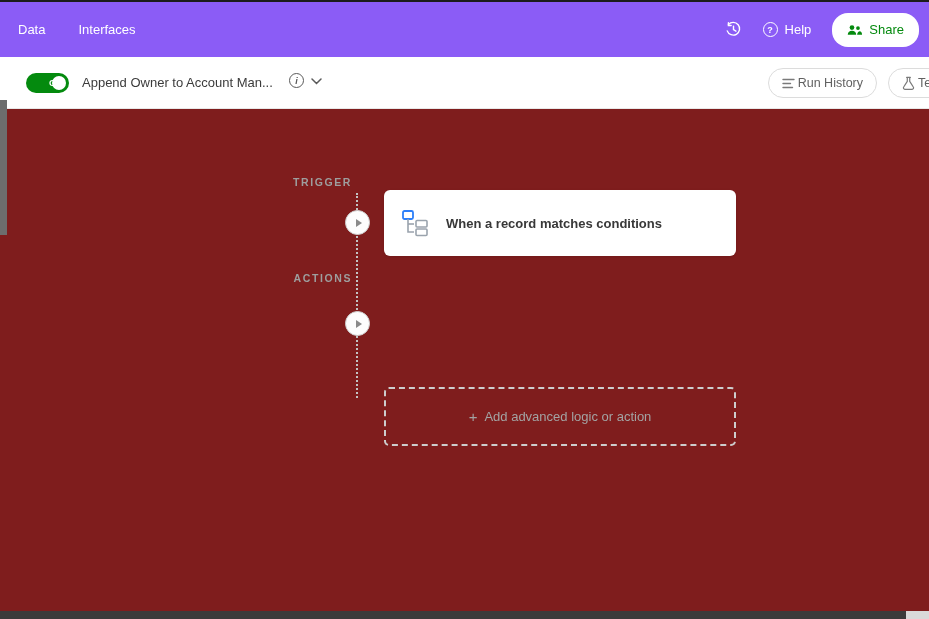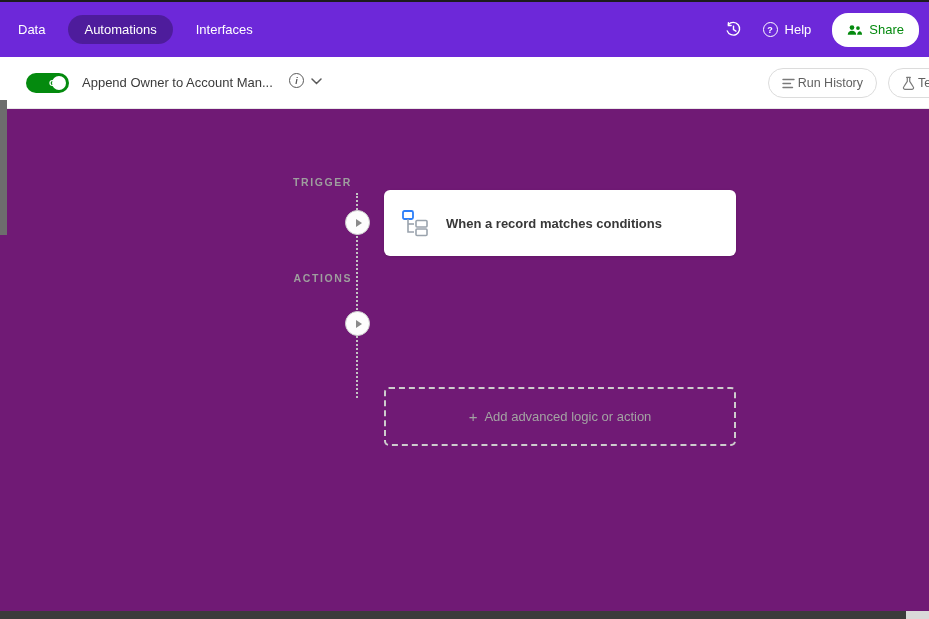--- a/index.html
+++ b/index.html
@@ -4,21 +4,21 @@
 <style>
   *{box-sizing:border-box;margin:0;padding:0}
   html,body{background:#ffffff}
   body{font-family:"Liberation Sans","DejaVu Sans",sans-serif;-webkit-font-smoothing:antialiased}
   .screen{position:relative;width:929px;height:619px;overflow:hidden;background:#f5f5f5}
 
   
   .top-edge{position:absolute;top:0;left:0;right:0;height:2px;background:#1c1c1c}
 
   
-  .topbar{position:absolute;top:2px;left:0;right:0;height:55px;background:#6d28d9;
+  .topbar{position:absolute;top:2px;left:0;right:0;height:55px;background:#8b5cf6;
     display:flex;align-items:center;justify-content:space-between;padding:0 8px;z-index:5}
   .tabs{display:flex;align-items:center;gap:13px}
   .tab{color:#fff;font-size:13px;padding:7px 10px;border-radius:15px;cursor:pointer;white-space:nowrap}
   .tab.active{background:rgba(0,0,0,0.28);padding:7px 16px;font-weight:500}
   .topbar-right{display:flex;align-items:center;gap:21px;padding-right:2px}
   .icon-btn{display:flex;align-items:center;justify-content:center;background:none;border:none;cursor:pointer}
   .help{display:flex;align-items:center;gap:7px;color:#fff;font-size:13px;cursor:pointer}
   .q-circle{width:15px;height:15px;border:1.3px solid #fff;border-radius:50%;
     display:flex;align-items:center;justify-content:center;font-size:9px;font-weight:bold;color:#fff}
   .share-btn{display:flex;align-items:center;gap:7px;background:#fff;border:none;border-radius:16px;
@@ -33,21 +33,21 @@
   .automation-title{position:absolute;left:82px;top:18px;font-size:13px;font-weight:500;color:#3b3b3b;cursor:pointer;white-space:nowrap}
   .info-icon{position:absolute;left:289px;top:16px;width:15px;height:15px;border:1.2px solid #5a5a5a;border-radius:50%;
     display:flex;align-items:center;justify-content:center;font-size:9px;color:#5a5a5a;font-style:italic;font-weight:bold;cursor:pointer}
   .chevron{position:absolute;left:311px;top:21px;cursor:pointer;display:flex}
   .pill-btn{display:flex;align-items:center;gap:3px;background:#fff;border:1px solid #dcdcdc;border-radius:16px;
     height:30px;padding:0 13px;color:#616161;font-size:12.5px;font-family:inherit;cursor:pointer;white-space:nowrap}
   .run-history-btn{position:absolute;right:52px;top:11px}
   .test-btn{position:absolute;left:888px;top:11px;width:96px;justify-content:flex-start}
 
   
-  .canvas{position:absolute;top:109px;left:0;right:0;bottom:8px;background:#701a75;overflow:hidden}
+  .canvas{position:absolute;top:109px;left:0;right:0;bottom:8px;background:#7f1d1d;overflow:hidden}
   .flow-line{position:absolute;left:356px;top:84px;height:205px;width:0;border-left:2px dotted #c3c3c3}
   .section-label{position:absolute;width:110px;text-align:right;font-size:10.5px;font-weight:600;
     letter-spacing:1.6px;color:#9e9e9e}
   .trigger-label{left:242px;top:67px}
   .actions-label{left:242px;top:163px}
   .play-btn{position:absolute;left:345px;width:25px;height:25px;border-radius:50%;background:#fdfdfd;
     border:1px solid #cfcfcf;display:flex;align-items:center;justify-content:center;cursor:pointer;z-index:2;padding-left:2px}
   .play-1{top:101px}
   .play-2{top:202px}
   .card{position:absolute;left:384px;width:352px;height:66px;background:#fff;border-radius:6px;
@@ -73,21 +73,20 @@
 </head>
 <body>
 
 <div class="screen">
 
   <div class="top-edge"></div>
 
   <header class="topbar">
     <nav class="tabs">
       <div class="tab">Data</div>
-      <div class="tab active">Automations</div>
       <div class="tab">Interfaces</div>
     </nav>
     <div class="topbar-right">
       <button class="icon-btn" title="">
         <svg width="17" height="17" viewBox="0 0 16 16" fill="none" stroke="#ffffff" stroke-width="1.3" stroke-linecap="round">
           <path d="M3.2 3.4a6 6 0 1 1-1.1 5.9"></path>
           <path d="M3.2 1.6v2.6h2.6"></path>
           <path d="M8 4.8v3.4l2.3 1.4"></path>
         </svg>
       </button>

